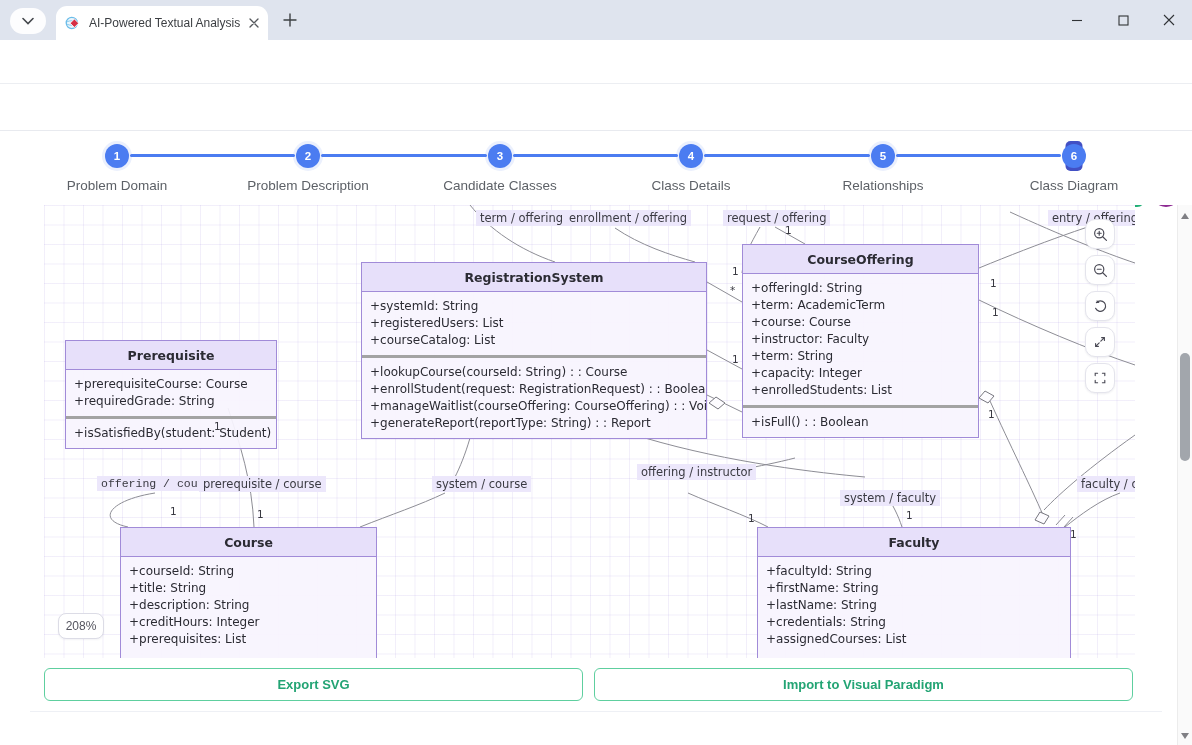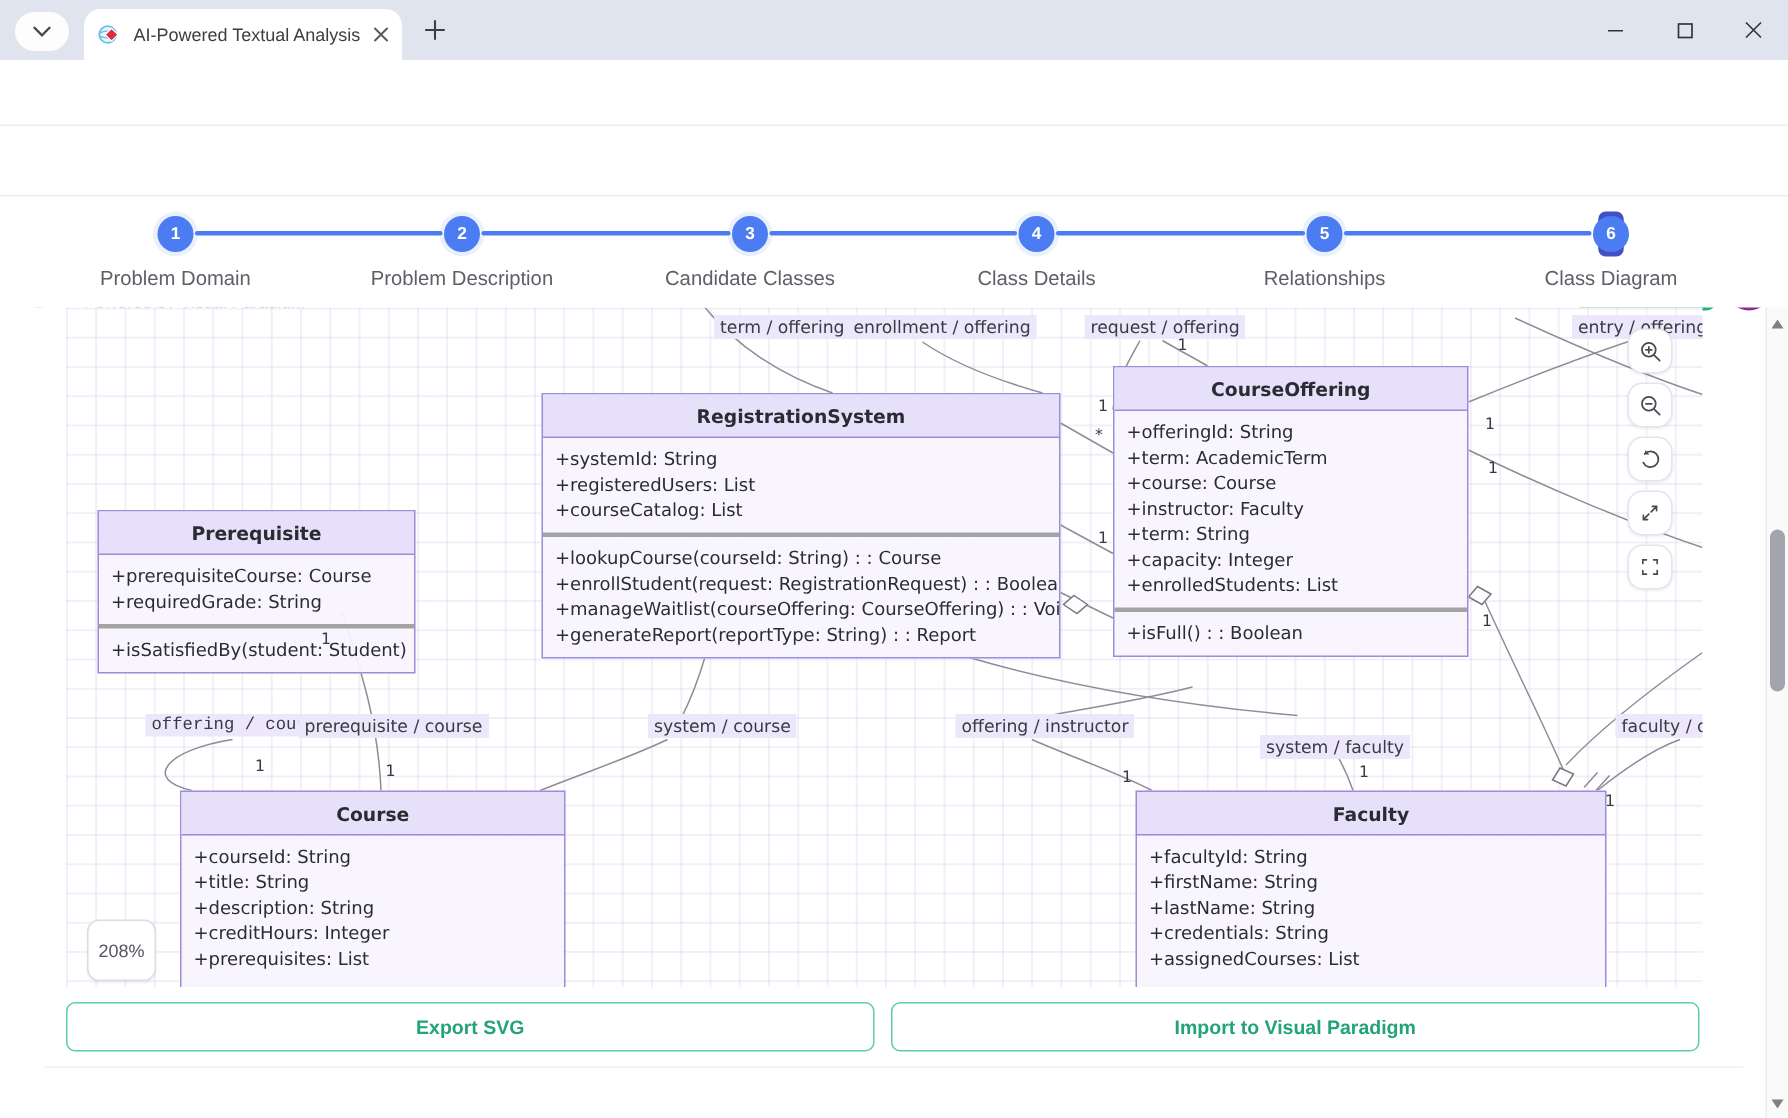--- a/index.html
+++ b/index.html
@@ -82,21 +82,21 @@
   #cls-course          { left:76px;  top:322px; width:257px; height:160px; }
   #cls-faculty         { left:713px; top:322px; width:314px; height:160px; }
   .edge-label { position:absolute; background:#ece7fb; color:#3a3a42; font-size:11.5px;
                 padding:1px 4px; white-space:nowrap; }
   .mult { position:absolute; font-size:10.5px; color:#3a3a42; }
 
   #float-toolbar { position:absolute; right:20px; top:14px; display:flex; flex-direction:column; gap:6px; }
   .float-btn { width:30px; height:30px; border-radius:10px; background:#fff; border:1px solid #e4e4ec;
                box-shadow:0 1px 2px rgba(40,40,80,.08); display:flex; align-items:center; justify-content:center;
                color:#4a4a55; }
-  #zoom-badge { position:absolute; left:14px; top:408px; width:46px; height:41px; background:#fff;
+  #zoom-badge { position:absolute; left:14px; top:408px; width:46px; height:26px; background:#fff;
                 border:1px solid #dcdce6; border-radius:8px; font-size:12px; color:#54545e;
                 display:flex; align-items:center; justify-content:center;
                 font-family:"Liberation Sans",sans-serif; box-shadow:0 1px 2px rgba(40,40,80,.06); }
 
   
   .footer-btn { position:absolute; top:668px; height:33px; background:#fff; border:1px solid #5ecf9f;
                 border-radius:6px; color:#23a474; font-size:13px; font-weight:700;
                 display:flex; align-items:center; justify-content:center; }
   #export-btn { left:44px; width:539px; }
   #import-btn { left:594px; width:539px; }
@@ -378,21 +378,21 @@
     </div>
 
     <div id="edge-labels">
         <div class="edge-label" style="left: 432px; top: 5px;">term / offering</div>
         <div class="edge-label" style="left: 521px; top: 5px;">enrollment / offering</div>
         <div class="edge-label" style="left: 679px; top: 5px;">request / offering</div>
         <div class="edge-label" style="left: 1004px; top: 5px;">entry / offering</div>
         <div class="edge-label" style="left: 53px; top: 271px; font-family: Liberation Mono, monospace;">offering / course</div>
         <div class="edge-label" style="left: 155px; top: 271px;">prerequisite / course</div>
         <div class="edge-label" style="left: 388px; top: 271px;">system / course</div>
-        <div class="edge-label" style="left: 593px; top: 271px;">offering / instructor</div>
+        <div class="edge-label" style="left: 593px; top: 259px;">offering / instructor</div>
         <div class="edge-label" style="left: 796px; top: 271px; margin-top: 14px;">system / faculty</div>
         <div class="edge-label" style="left: 1033px; top: 271px;">faculty / offering</div>
       </div>
     <div id="mult-layer">
         <span class="mult" style="left: 170px; top: 215px;">1</span>
         <span class="mult" style="left: 126px; top: 300px;">1</span>
         <span class="mult" style="left: 213px; top: 303px;">1</span>
         <span class="mult" style="left: 688px; top: 60px;">1</span>
         <span class="mult" style="left: 686px; top: 79px;">*</span>
         <span class="mult" style="left: 688px; top: 148px;">1</span>

